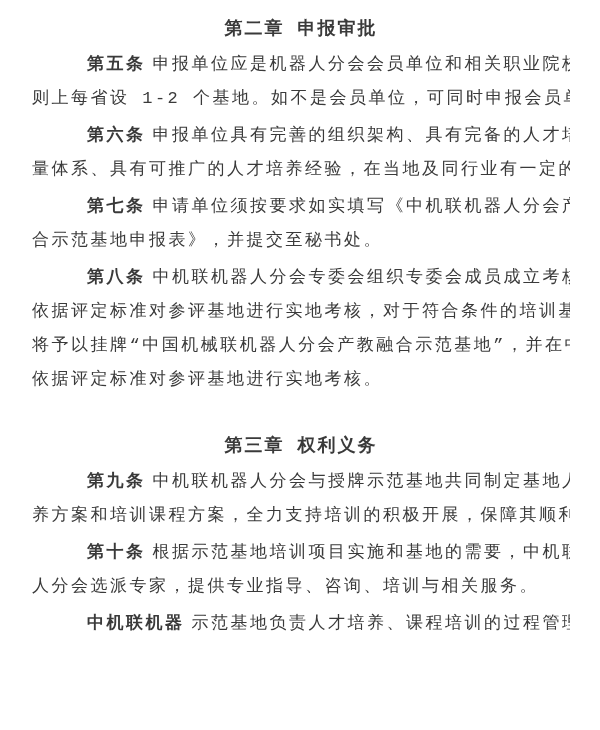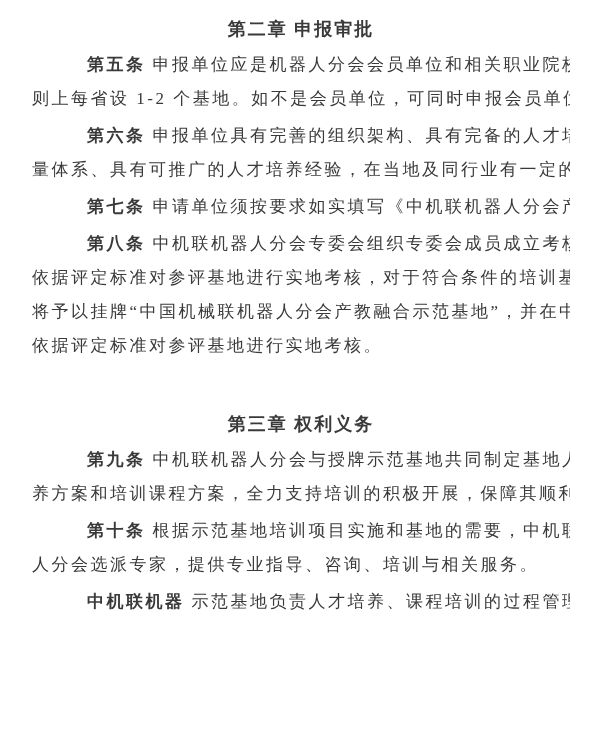--- a/index.html
+++ b/index.html
@@ -12,32 +12,33 @@
     width: 600px;
     height: 730px;
     background: #ffffff;
     color: #3a3a3a;
     font-family: "Liberation Serif", "DejaVu Serif", serif;
     overflow: hidden;
     box-sizing: border-box;
   }
   .content {
     padding: 12px 30px 0 32px;
+    font-family: Liberation Mono, monospace;
   }
   .chapter-heading {
     text-align: center;
     font-weight: bold;
     font-size: 18px;
     line-height: 34px;
     letter-spacing: 2px;
     margin: 0 0 2px 0;
     white-space: nowrap;
   }
   .chapter-heading.second {
-    margin-top: 44px;
+    margin-top: 32px;
   }
   .article {
     margin: 0 0 3px 0;
   }
   .line {
     font-size: 17px;
     line-height: 34px;
     letter-spacing: 2.5px;
     white-space: nowrap;
     overflow: hidden;
@@ -70,20 +71,21 @@
       <div class="line first">
         <span class="article-label">第六条</span><span>申报单位具有完善的组织架构、具有完备的人才培养质</span>
       </div>
       <div class="line">量体系、具有可推广的人才培养经验，在当地及同行业有一定的影响。</div>
     </div>
 
     <div class="article">
       <div class="line first">
         <span class="article-label">第七条</span><span>申请单位须按要求如实填写《中机联机器人分会产教融</span>
       </div>
+      <div class="line">合示范基地申报表》，并提交至秘书处。</div>
     </div>
 
     <div class="article">
       <div class="line first">
         <span class="article-label">第八条</span><span>中机联机器人分会专委会组织专委会成员成立考核组，</span>
       </div>
       <div class="line">依据评定标准对参评基地进行实地考核，对于符合条件的培训基地，</div>
       <div class="line">将予以挂牌“中国机械联机器人分会产教融合示范基地”，并在中机</div>
       <div class="line">依据评定标准对参评基地进行实地考核。</div>
     </div>

